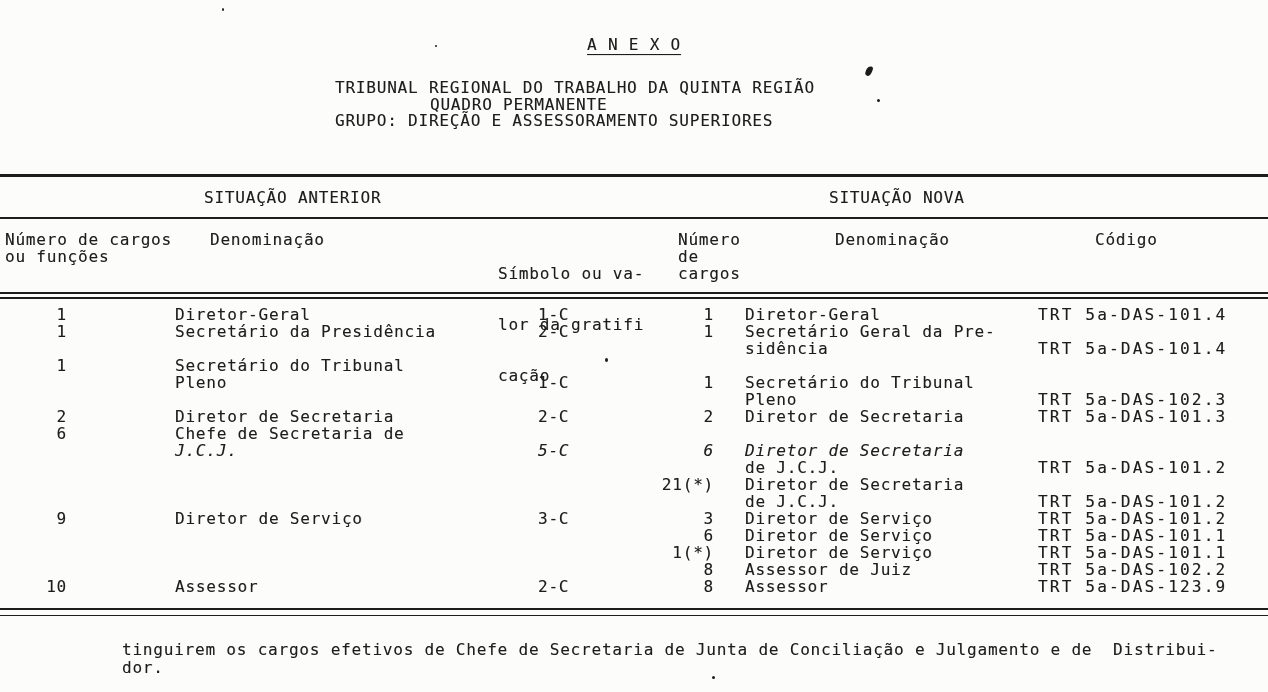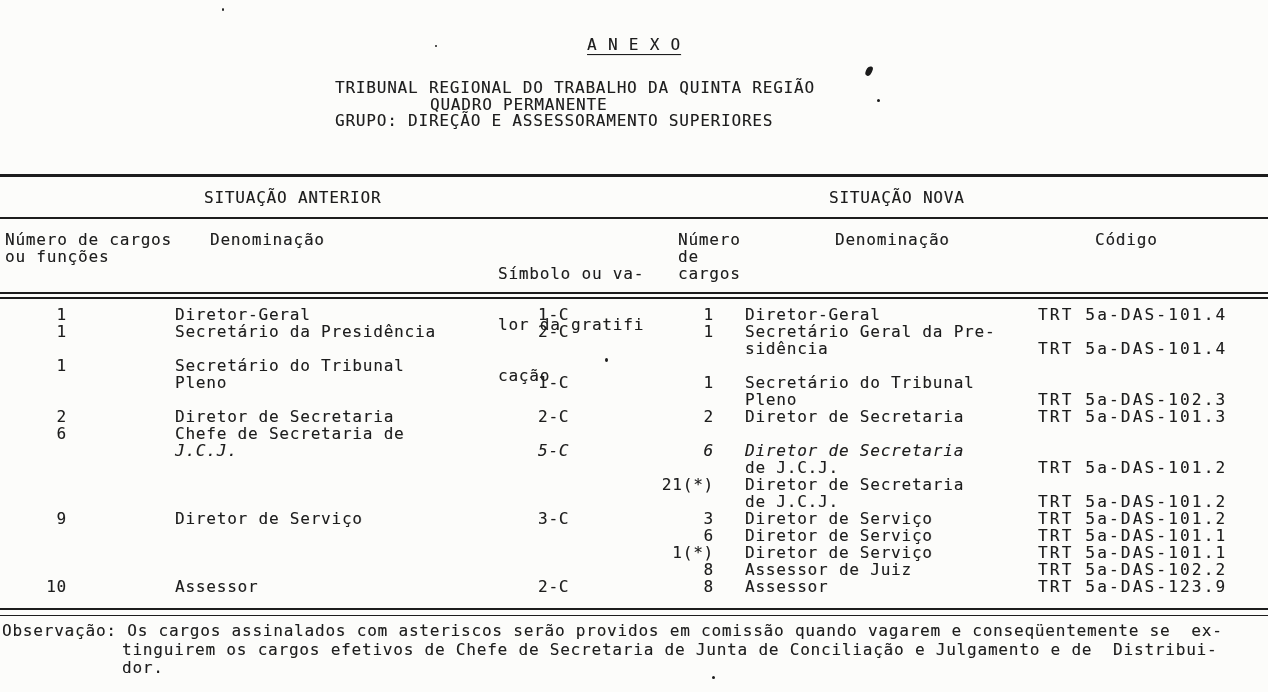--- a/index.html
+++ b/index.html
@@ -196,21 +196,20 @@
         <div class="tcell c2">2-C</div>
         <div class="tcell c3">8</div>
         <div class="tcell c4">Assessor</div>
         <div class="tcell c5">TRT 5a-DAS-123.9</div>
       </div>
     </div>
 
   <div class="rule" style="top:608px; height:2px;"></div>
   <div class="rule" style="top:615px; height:1px;"></div>
 
-  <div class="abs" style="left:2px; top:622px;"><span class="ul">Observação:</span><span> Os cargos assinalados com asteriscos serão providos em comissão quando vagarem e conseqüentemente se  ex-</span></div>
   <div class="abs" style="left:122px; top:641px;">tinguirem os cargos efetivos de Chefe de Secretaria de Junta de Conciliação e Julgamento e de  Distribui-</div>
   <div class="abs" style="left:122px; top:659px;">dor.</div>
 
   <div class="artifact" style="left:866px; top:66px; width:6px; height:10px; border-radius:60% 40% 50% 50%; transform:rotate(25deg);"></div>
   <div class="artifact" style="left:877px; top:99px; width:3px; height:3px; border-radius:50%;"></div>
   <div class="artifact" style="left:605px; top:358px; width:3px; height:4px; border-radius:50%;"></div>
   <div class="artifact" style="left:222px; top:8px; width:2px; height:3px; border-radius:50%;"></div>
   <div class="artifact" style="left:435px; top:45px; width:2px; height:2px; border-radius:50%;"></div>
   <div class="artifact" style="left:712px; top:676px; width:3px; height:3px; border-radius:50%;"></div>
 

